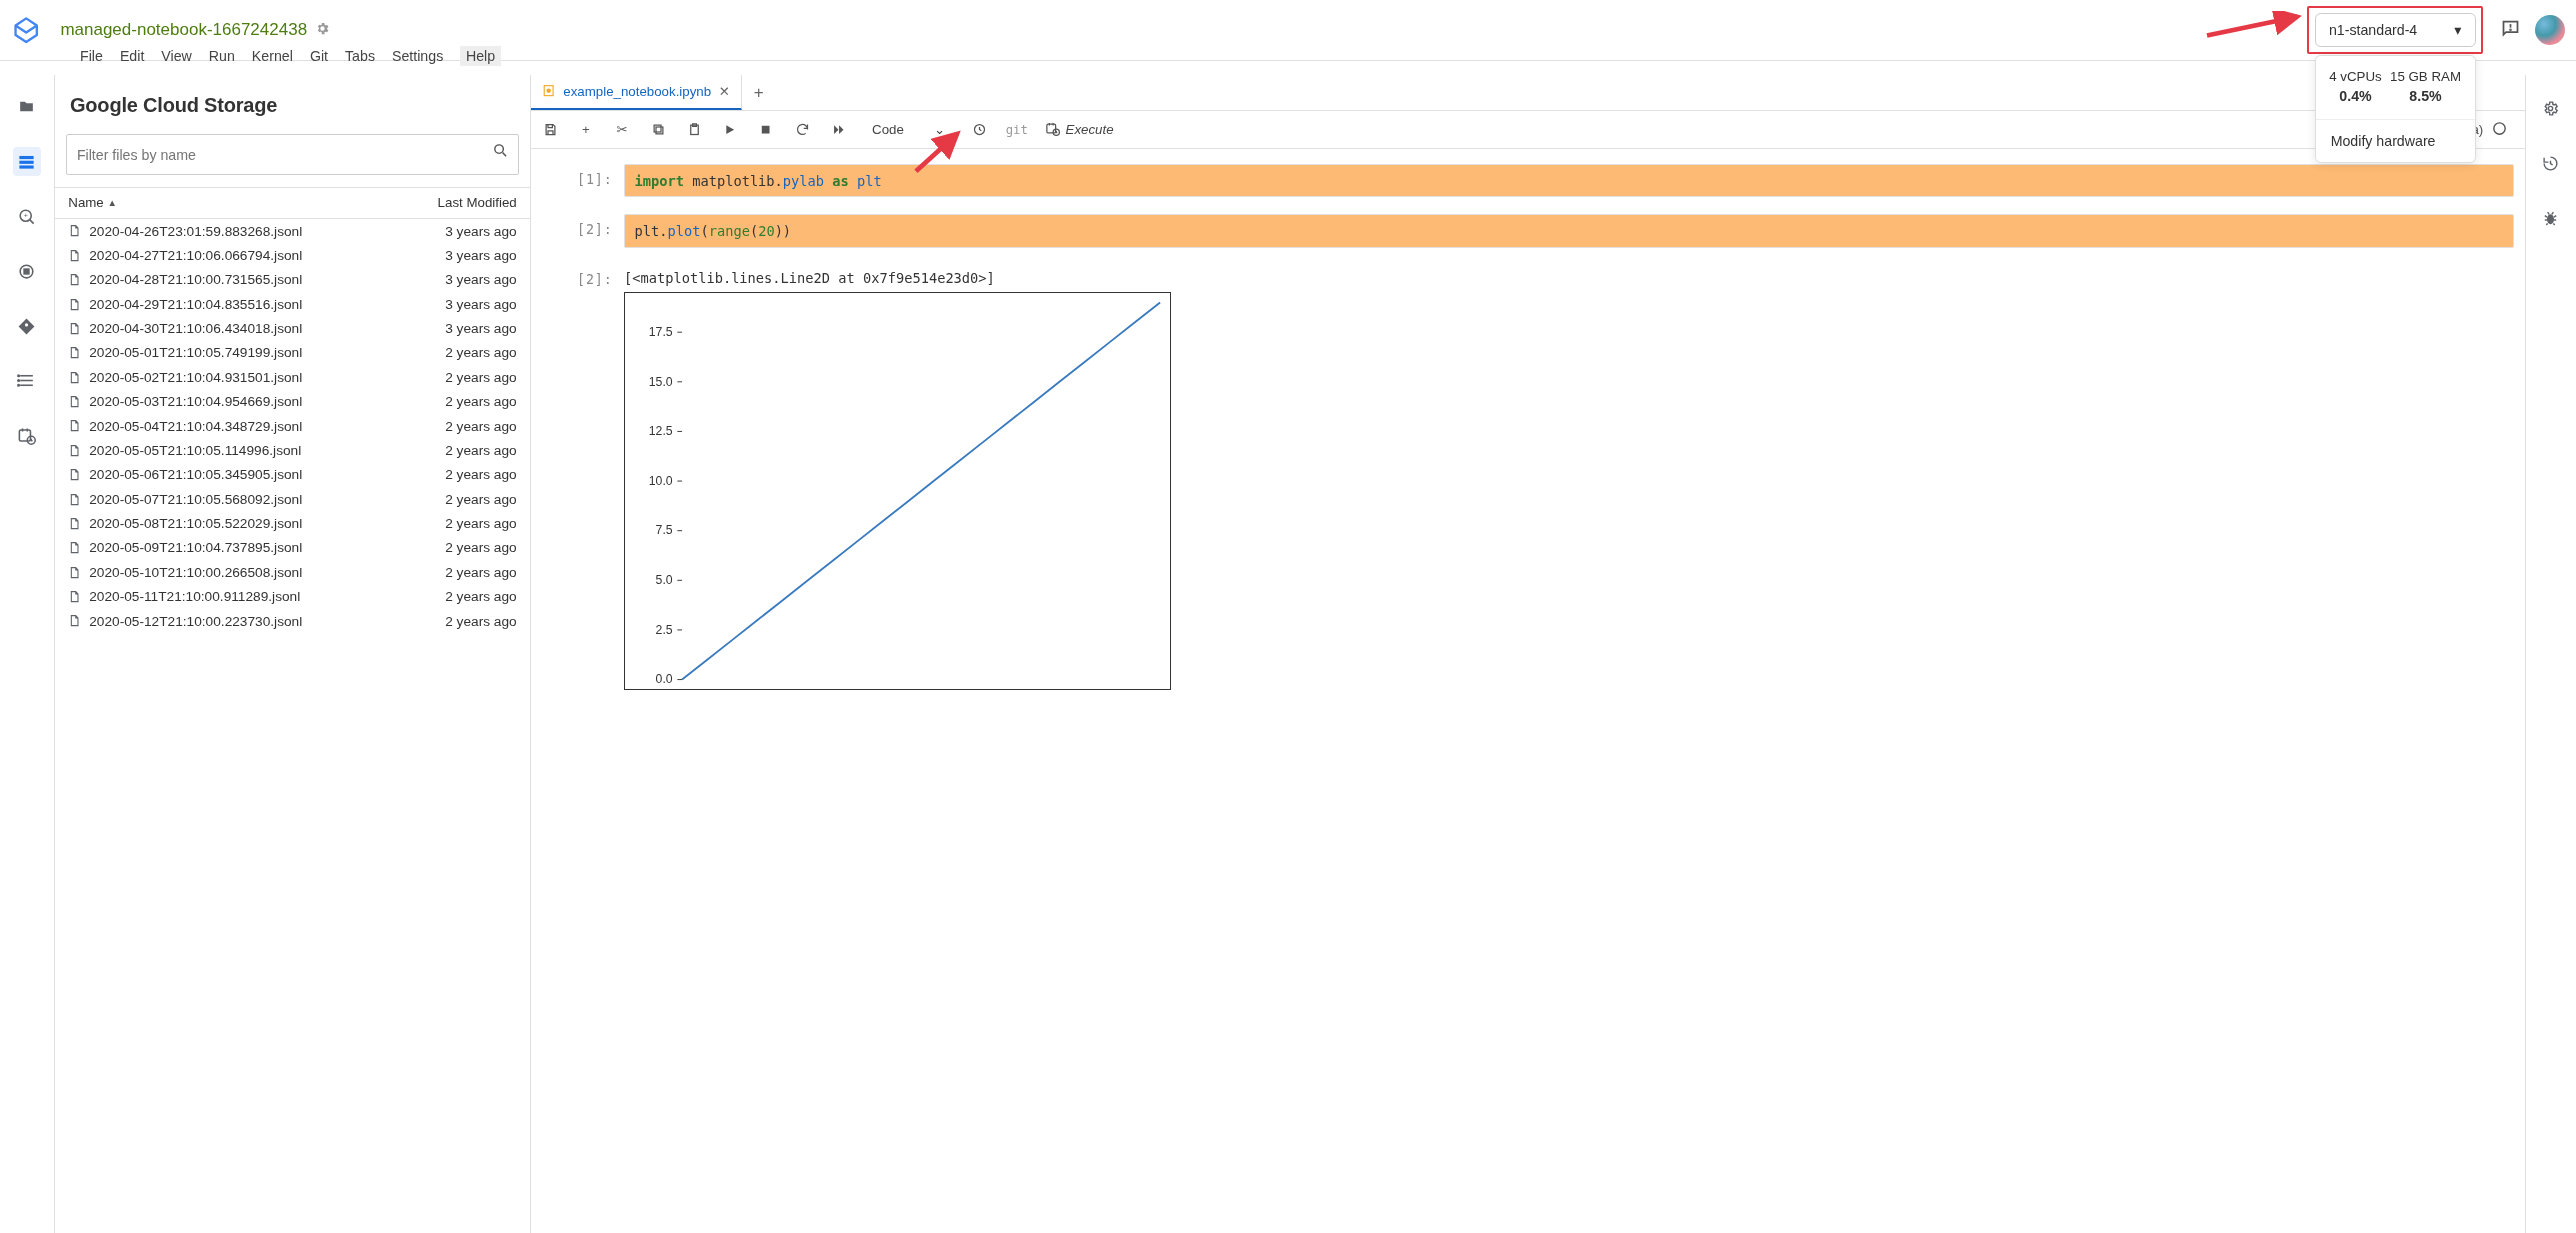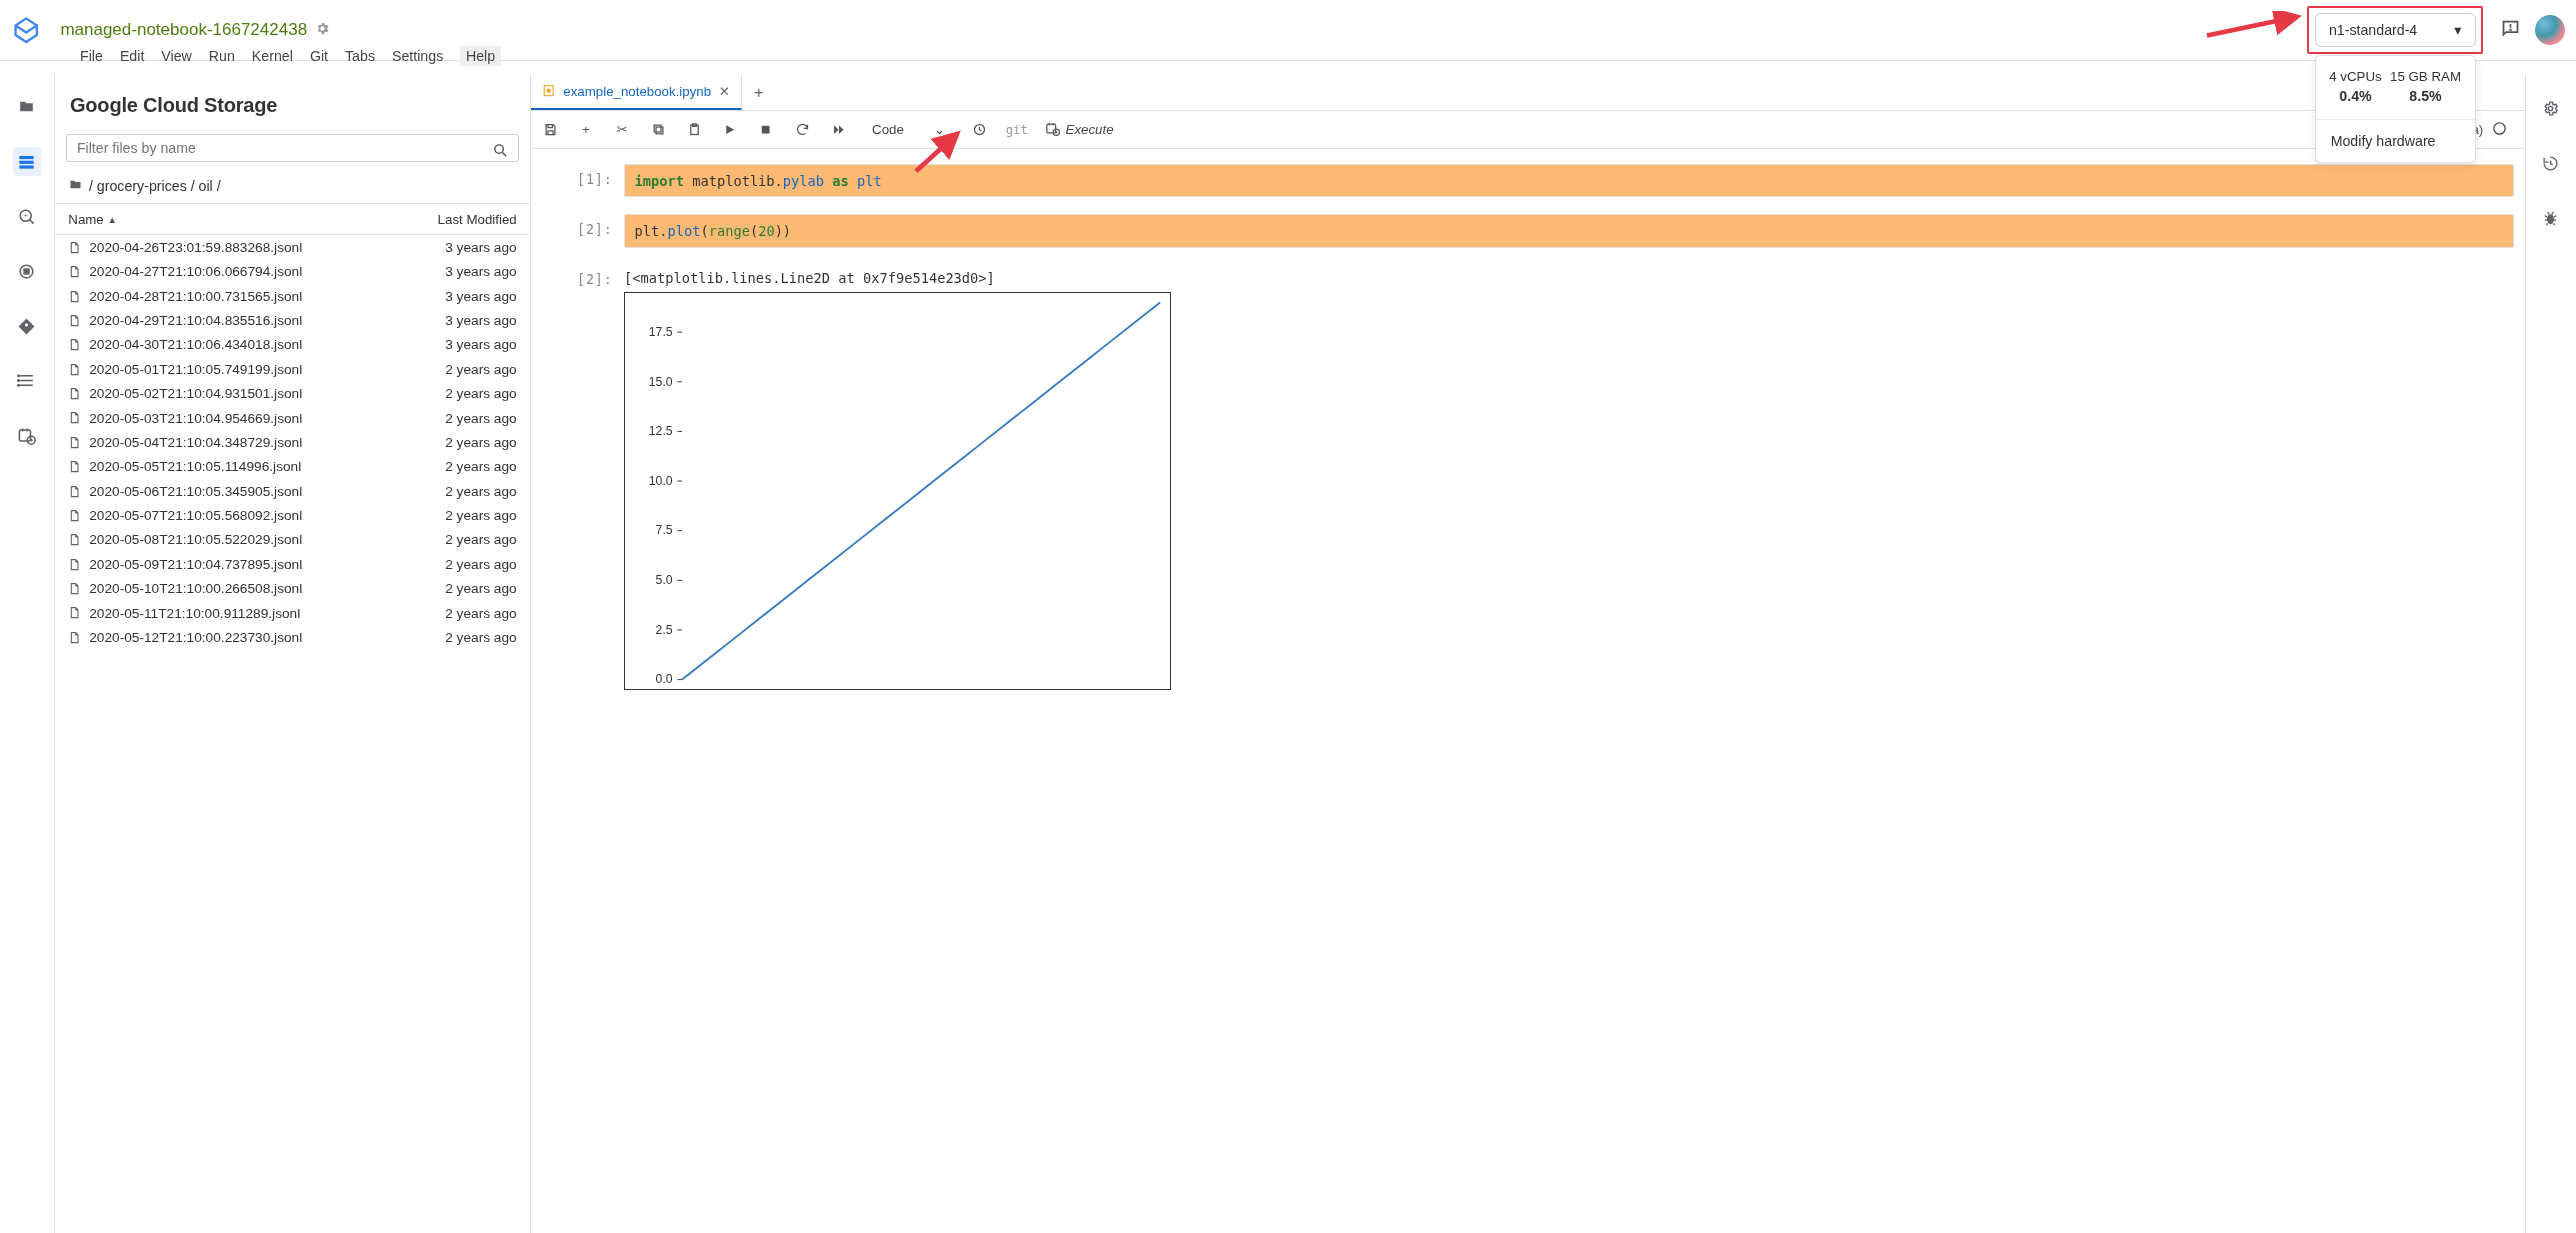--- a/index.html
+++ b/index.html
@@ -32,21 +32,21 @@
 
 
 .rail { width: 55px; border-right: 0.9px solid #e0e0e0; display: flex; flex-direction: column; align-items: center; padding-top: 17px; gap: 26.5px; }
 .rail-item { width: 28.4px; height: 28.4px; display: flex; align-items: center; justify-content: center; color: #5f6368; cursor: pointer; border-radius: 3.8px; }
 .rail-item.active { background: #e8f0fe; color: #1a73e8; }
 
 
 .file-panel { width: 476px; border-right: 0.9px solid #e0e0e0; display: flex; flex-direction: column; background: #fff; }
 .fp-title { font-size: 20px; font-weight: 700; padding: 19px 15px 17px 15px; letter-spacing: -0.2px; }
 .fp-filter { position: relative; margin: 0 11.4px 11.4px 11.4px; }
-.fp-filter input { width: 100%; height: 28px; border: 0.9px solid #ccc; border-radius: 1.9px; padding: 0 34px 0 9.5px; font-size: 14.2px; }
+.fp-filter input { width: 100%; height: 41px; border: 0.9px solid #ccc; border-radius: 1.9px; padding: 0 34px 0 9.5px; font-size: 14.2px; }
 .fp-filter .search-ic { position: absolute; right: 9.5px; top: 7.6px; color: #666; }
 .fp-crumb { display: flex; align-items: center; gap: 5.7px; padding: 3.8px 13.3px 7.6px 13.3px; font-size: 14.2px; color: #333; }
 .fp-header { display: flex; border-top: 0.9px solid #e0e0e0; border-bottom: 0.9px solid #e0e0e0; font-size: 13.3px; color: #333; }
 .fp-header div { padding: 7.6px 13.3px; }
 .fp-name { flex: 1; display: flex; align-items: center; gap: 3.8px; }
 .fp-mod { width: 142px; text-align: right; }
 .fp-list { flex: 1; overflow: auto; }
 .fp-row { display: flex; align-items: flex-start; font-size: 13.7px; color: #333; cursor: pointer; }
 .fp-row .fp-name { padding: 4.7px 9.5px 4.7px 13.3px; display:flex; align-items:center; gap:7.6px; }
 .fp-row .fp-mod { padding: 4.7px 13.3px; width: 142px; text-align: right; }
@@ -214,26 +214,20 @@
   </div>
 
   <div class="file-panel">
     <div class="fp-title">Google Cloud Storage</div>
     <div class="fp-filter">
       <input type="text" placeholder="Filter files by name" style="">
       <span class="search-ic"><svg width="17" height="17" viewBox="0 0 24 24" fill="none" stroke="#555" stroke-width="2">
             <circle cx="10" cy="10" r="6"></circle>
             <line x1="15" y1="15" x2="20" y2="20"></line>
           </svg></span>
-    </div>
-    <div class="fp-crumb">
-      <span><svg width="15" height="15" viewBox="0 0 24 24" fill="#5f6368">
-            <path d="M4 6h6l2 2h8v10H4z"></path>
-          </svg></span>
-      <span>/ grocery-prices / oil /</span>
     </div>
     <div class="fp-header">
       <div class="fp-name">
           <span>Name</span>
           <span class="sort-arrow">▲</span>
         </div>
       <div class="fp-mod">Last Modified</div>
     </div>
     <div class="fp-list" id="fp-list">
         <div class="fp-row">

